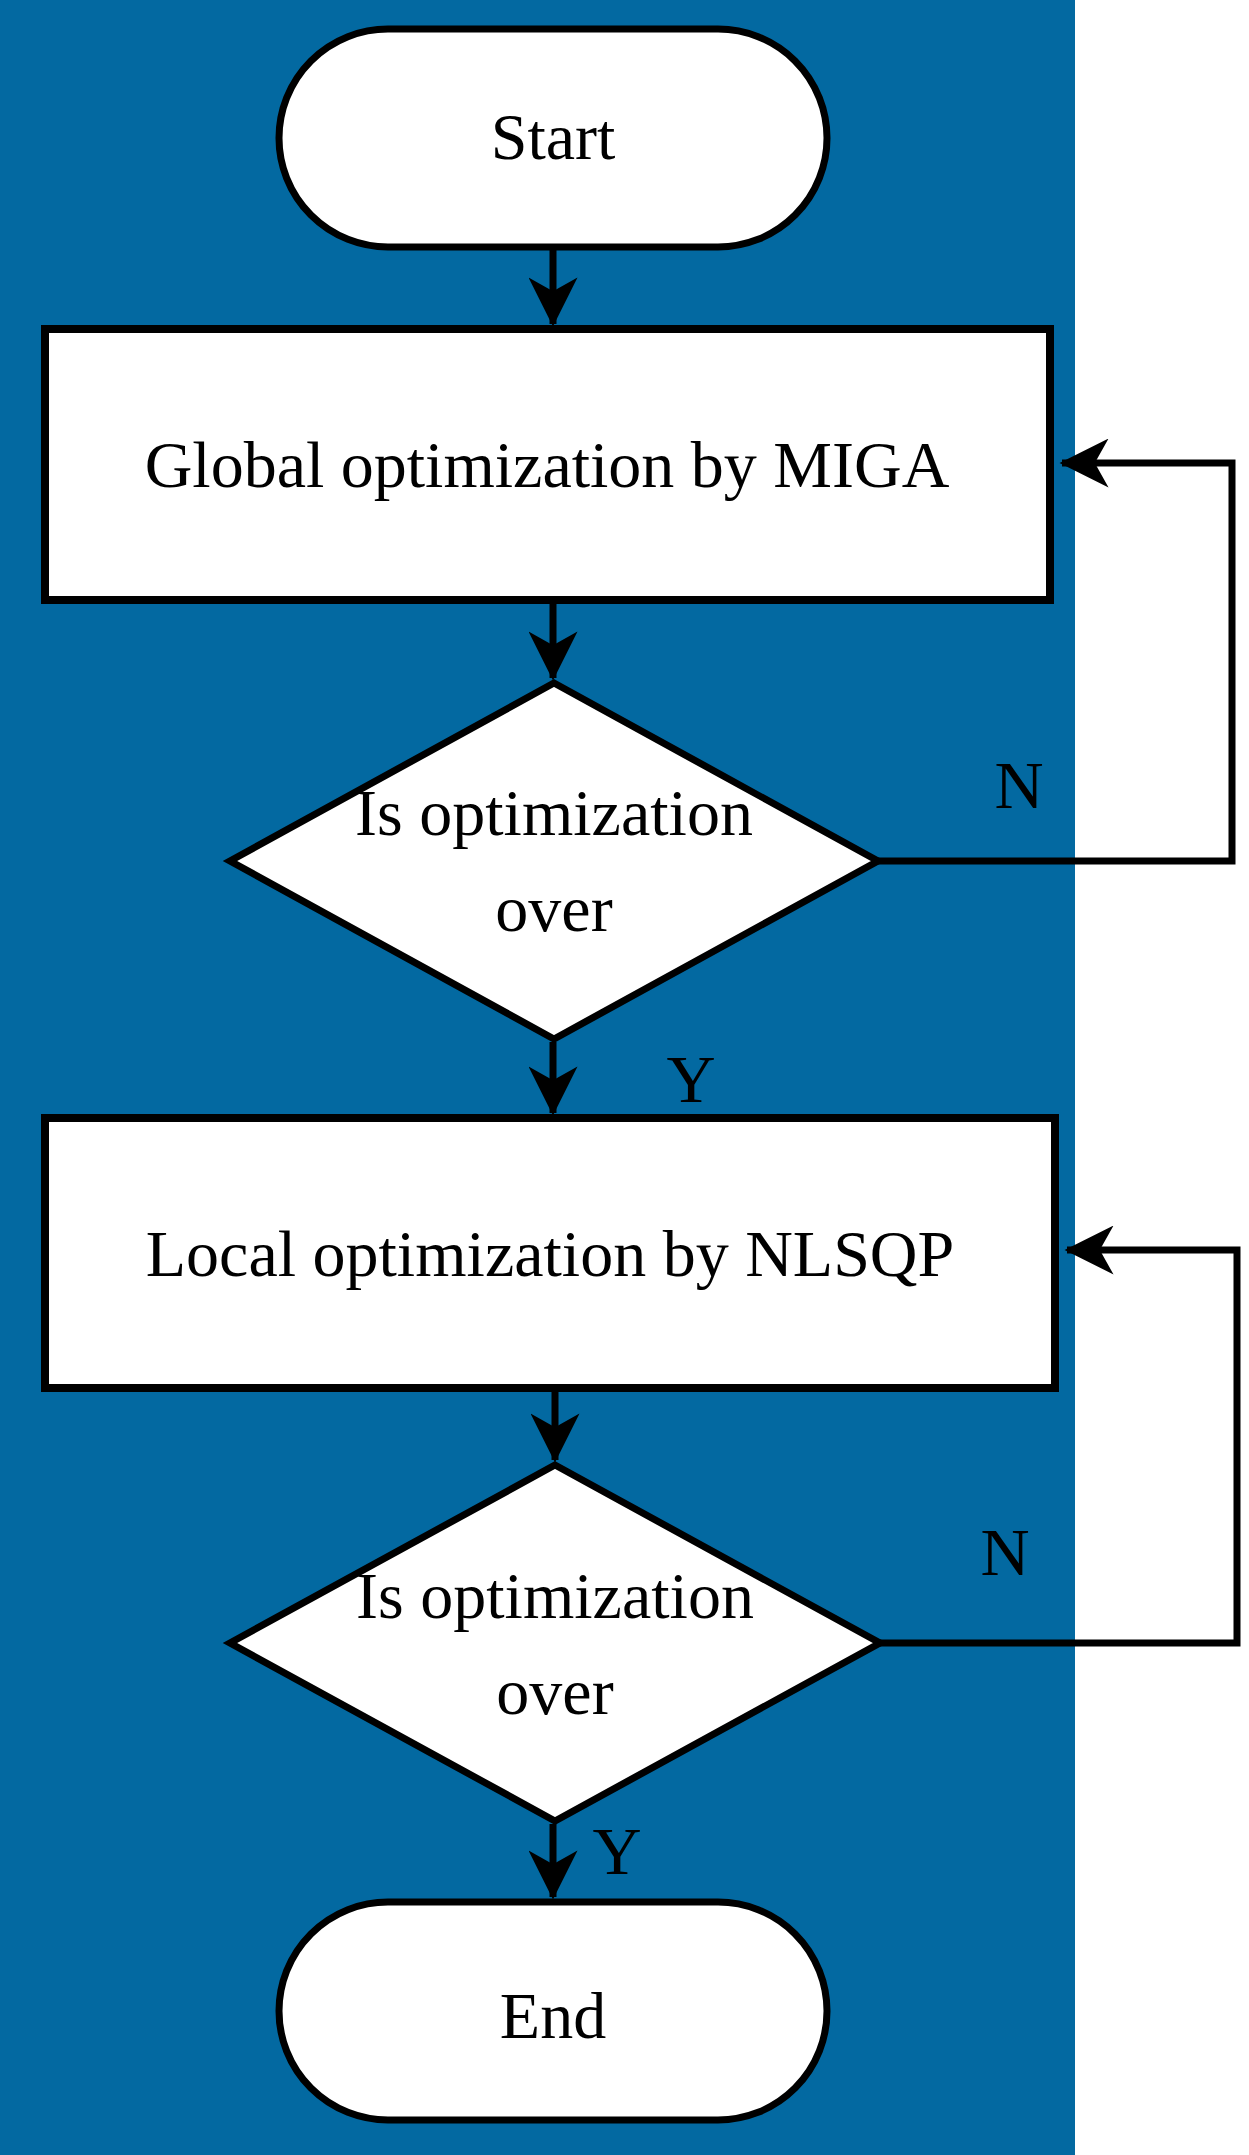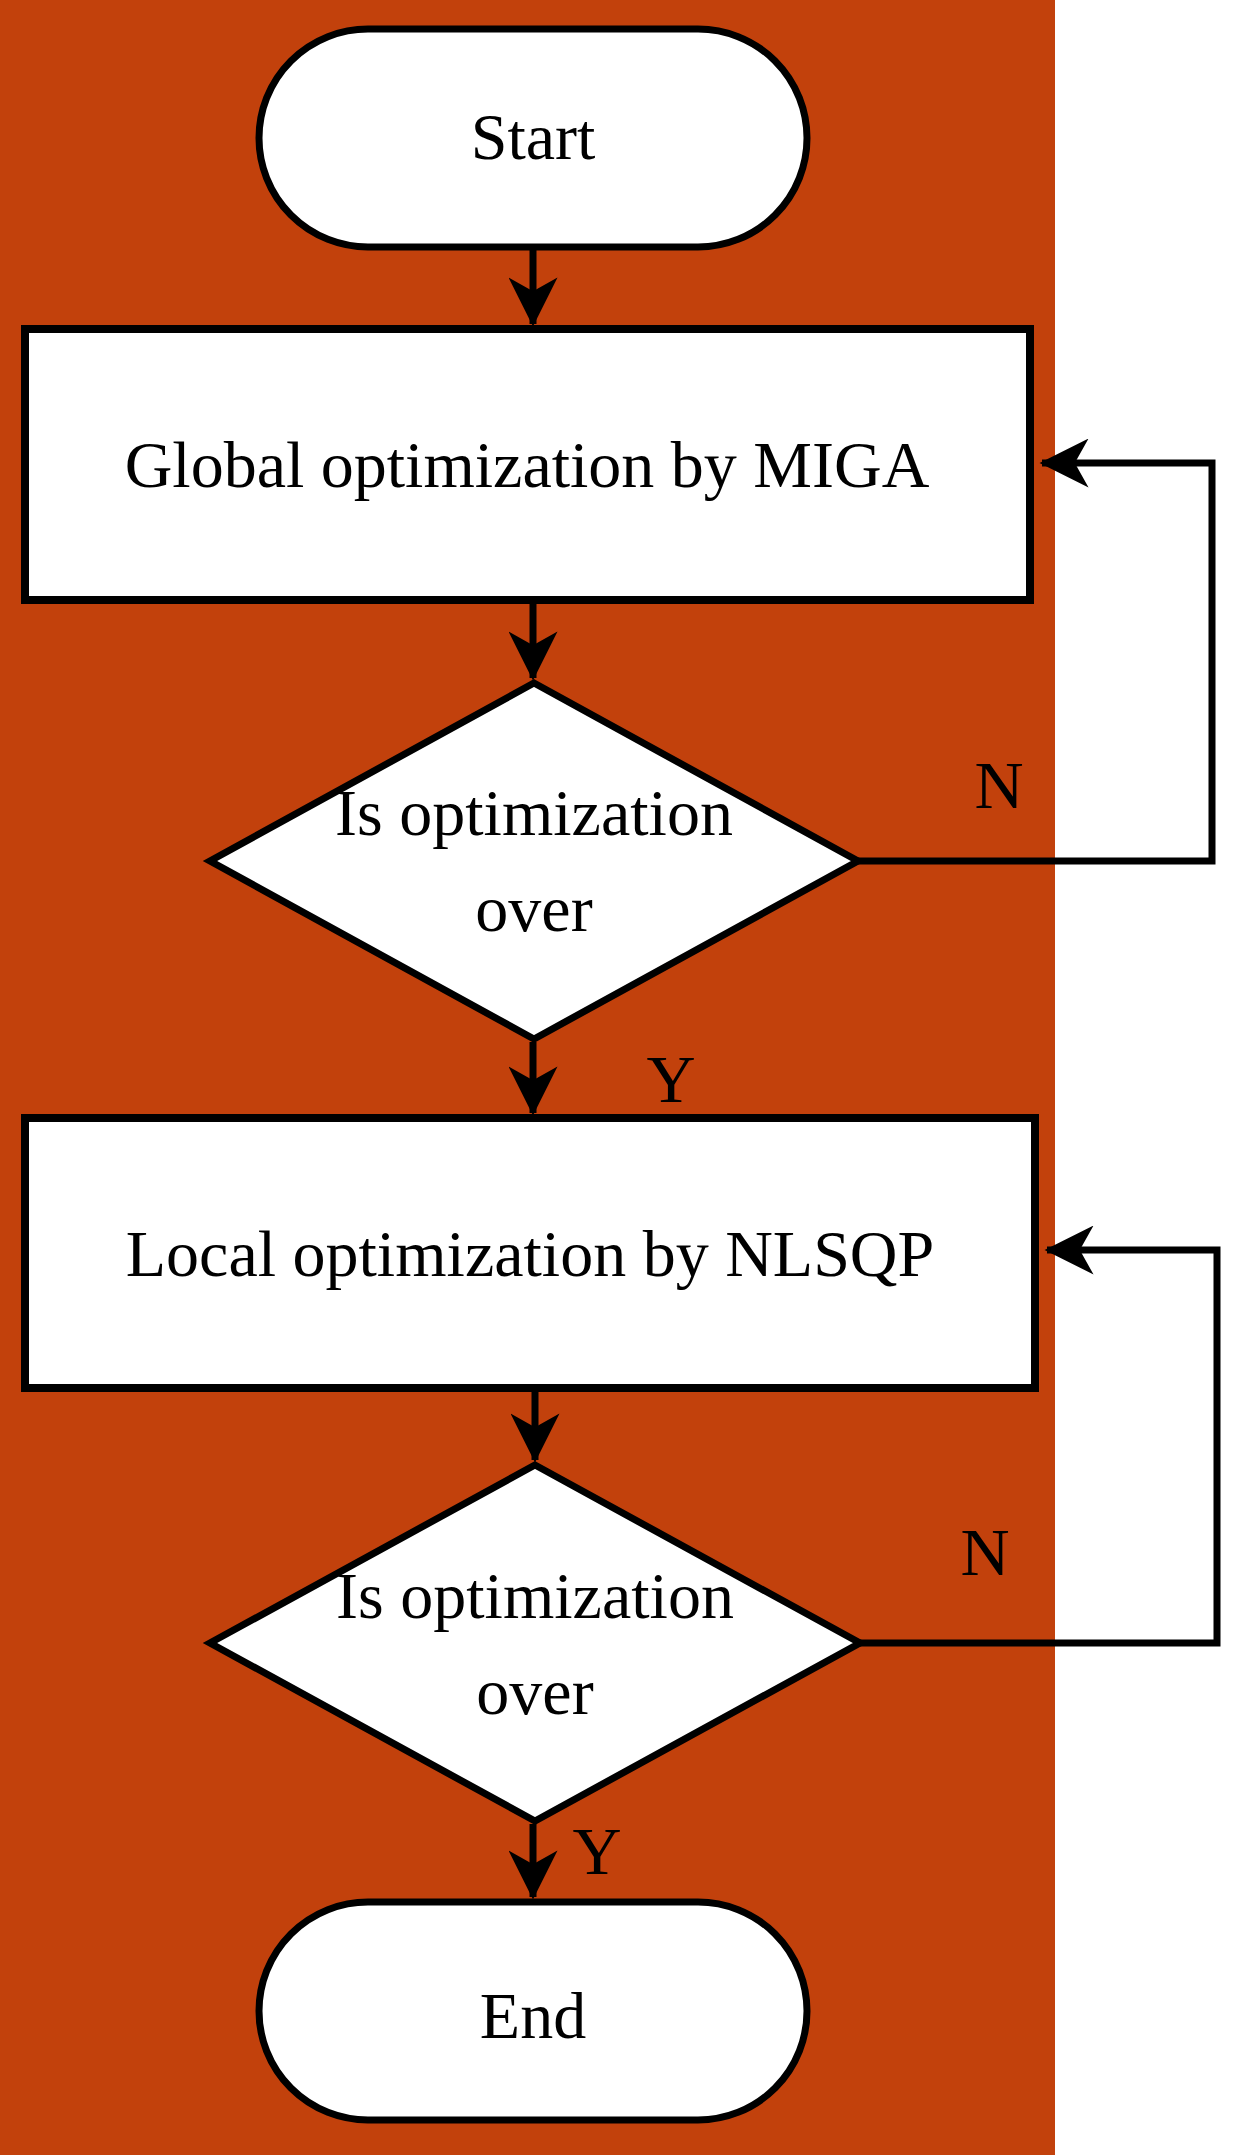--- a/index.html
+++ b/index.html
@@ -4,22 +4,23 @@
 <style>
   html, body {
     margin: 0;
     padding: 0;
     background: #ffffff;
   }
   .page {
     position: relative;
     width: 1055px;
     height: 2155px;
-    background: #c2410c;
+    background: #0369a1;
     font-family: "Liberation Serif", "DejaVu Serif", serif;
+    padding-left: 20px;
   }
   svg {
     display: block;
   }
   .shape {
     fill: #ffffff;
     stroke: #000000;
   }
   .edge {
     fill: none;

